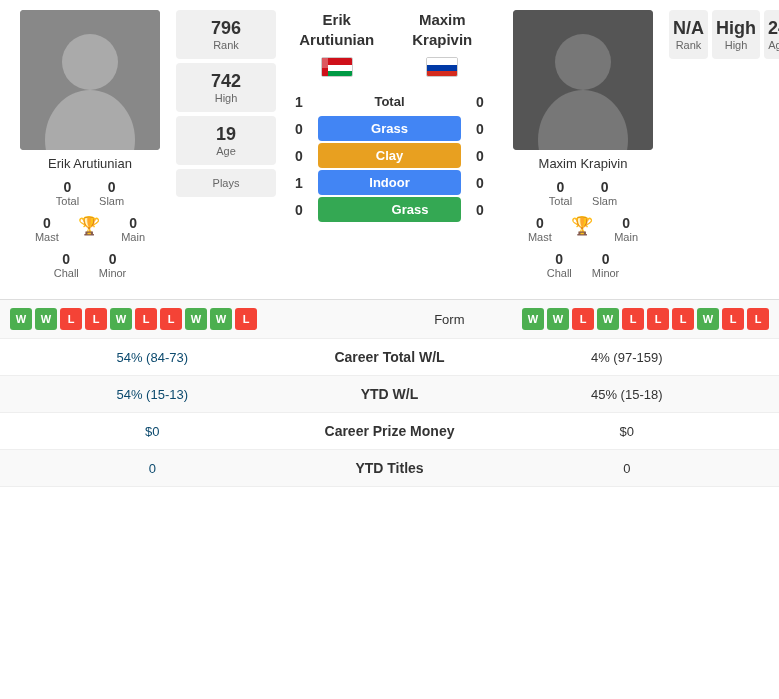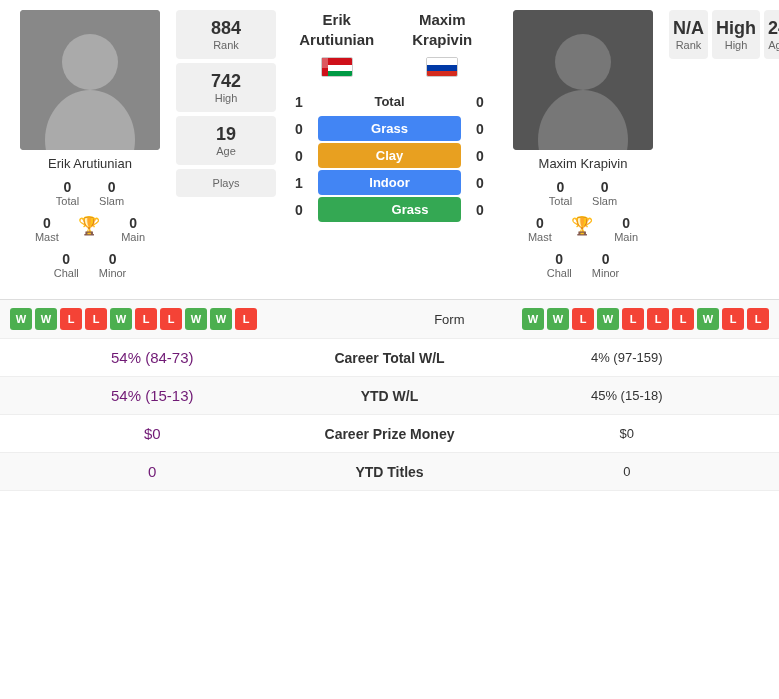--- a/index.html
+++ b/index.html
@@ -220,22 +220,22 @@
       background: #fff;
     }
 
     .stats-table-row:nth-child(even) {
       background: #f9f9f9;
     }
 
     .stats-left-val {
       flex: 1;
       text-align: center;
-      font-size: 15px;
-      color: #701a75;
+      font-size: 13px;
+      color: #0c4a6e;
     }
 
     .stats-center-label {
       width: 200px;
       text-align: center;
       font-weight: bold;
       font-size: 14px;
       color: #333;
     }
 
@@ -307,21 +307,21 @@
           </div>
           <div class="stat-item">
             <span class="stat-value">0</span>
             <span class="stat-label">Minor</span>
           </div>
         </div>
       </div>
 
       <div class="player-mid-stats">
         <div class="mid-stat-box">
-          <span class="mid-stat-value">884</span>
+          <span class="mid-stat-value">796</span>
           <span class="mid-stat-label">Rank</span>
         </div>
         <div class="mid-stat-box">
           <span class="mid-stat-value">742</span>
           <span class="mid-stat-label">High</span>
         </div>
         <div class="mid-stat-box">
           <span class="mid-stat-value">19</span>
           <span class="mid-stat-label">Age</span>
         </div>

